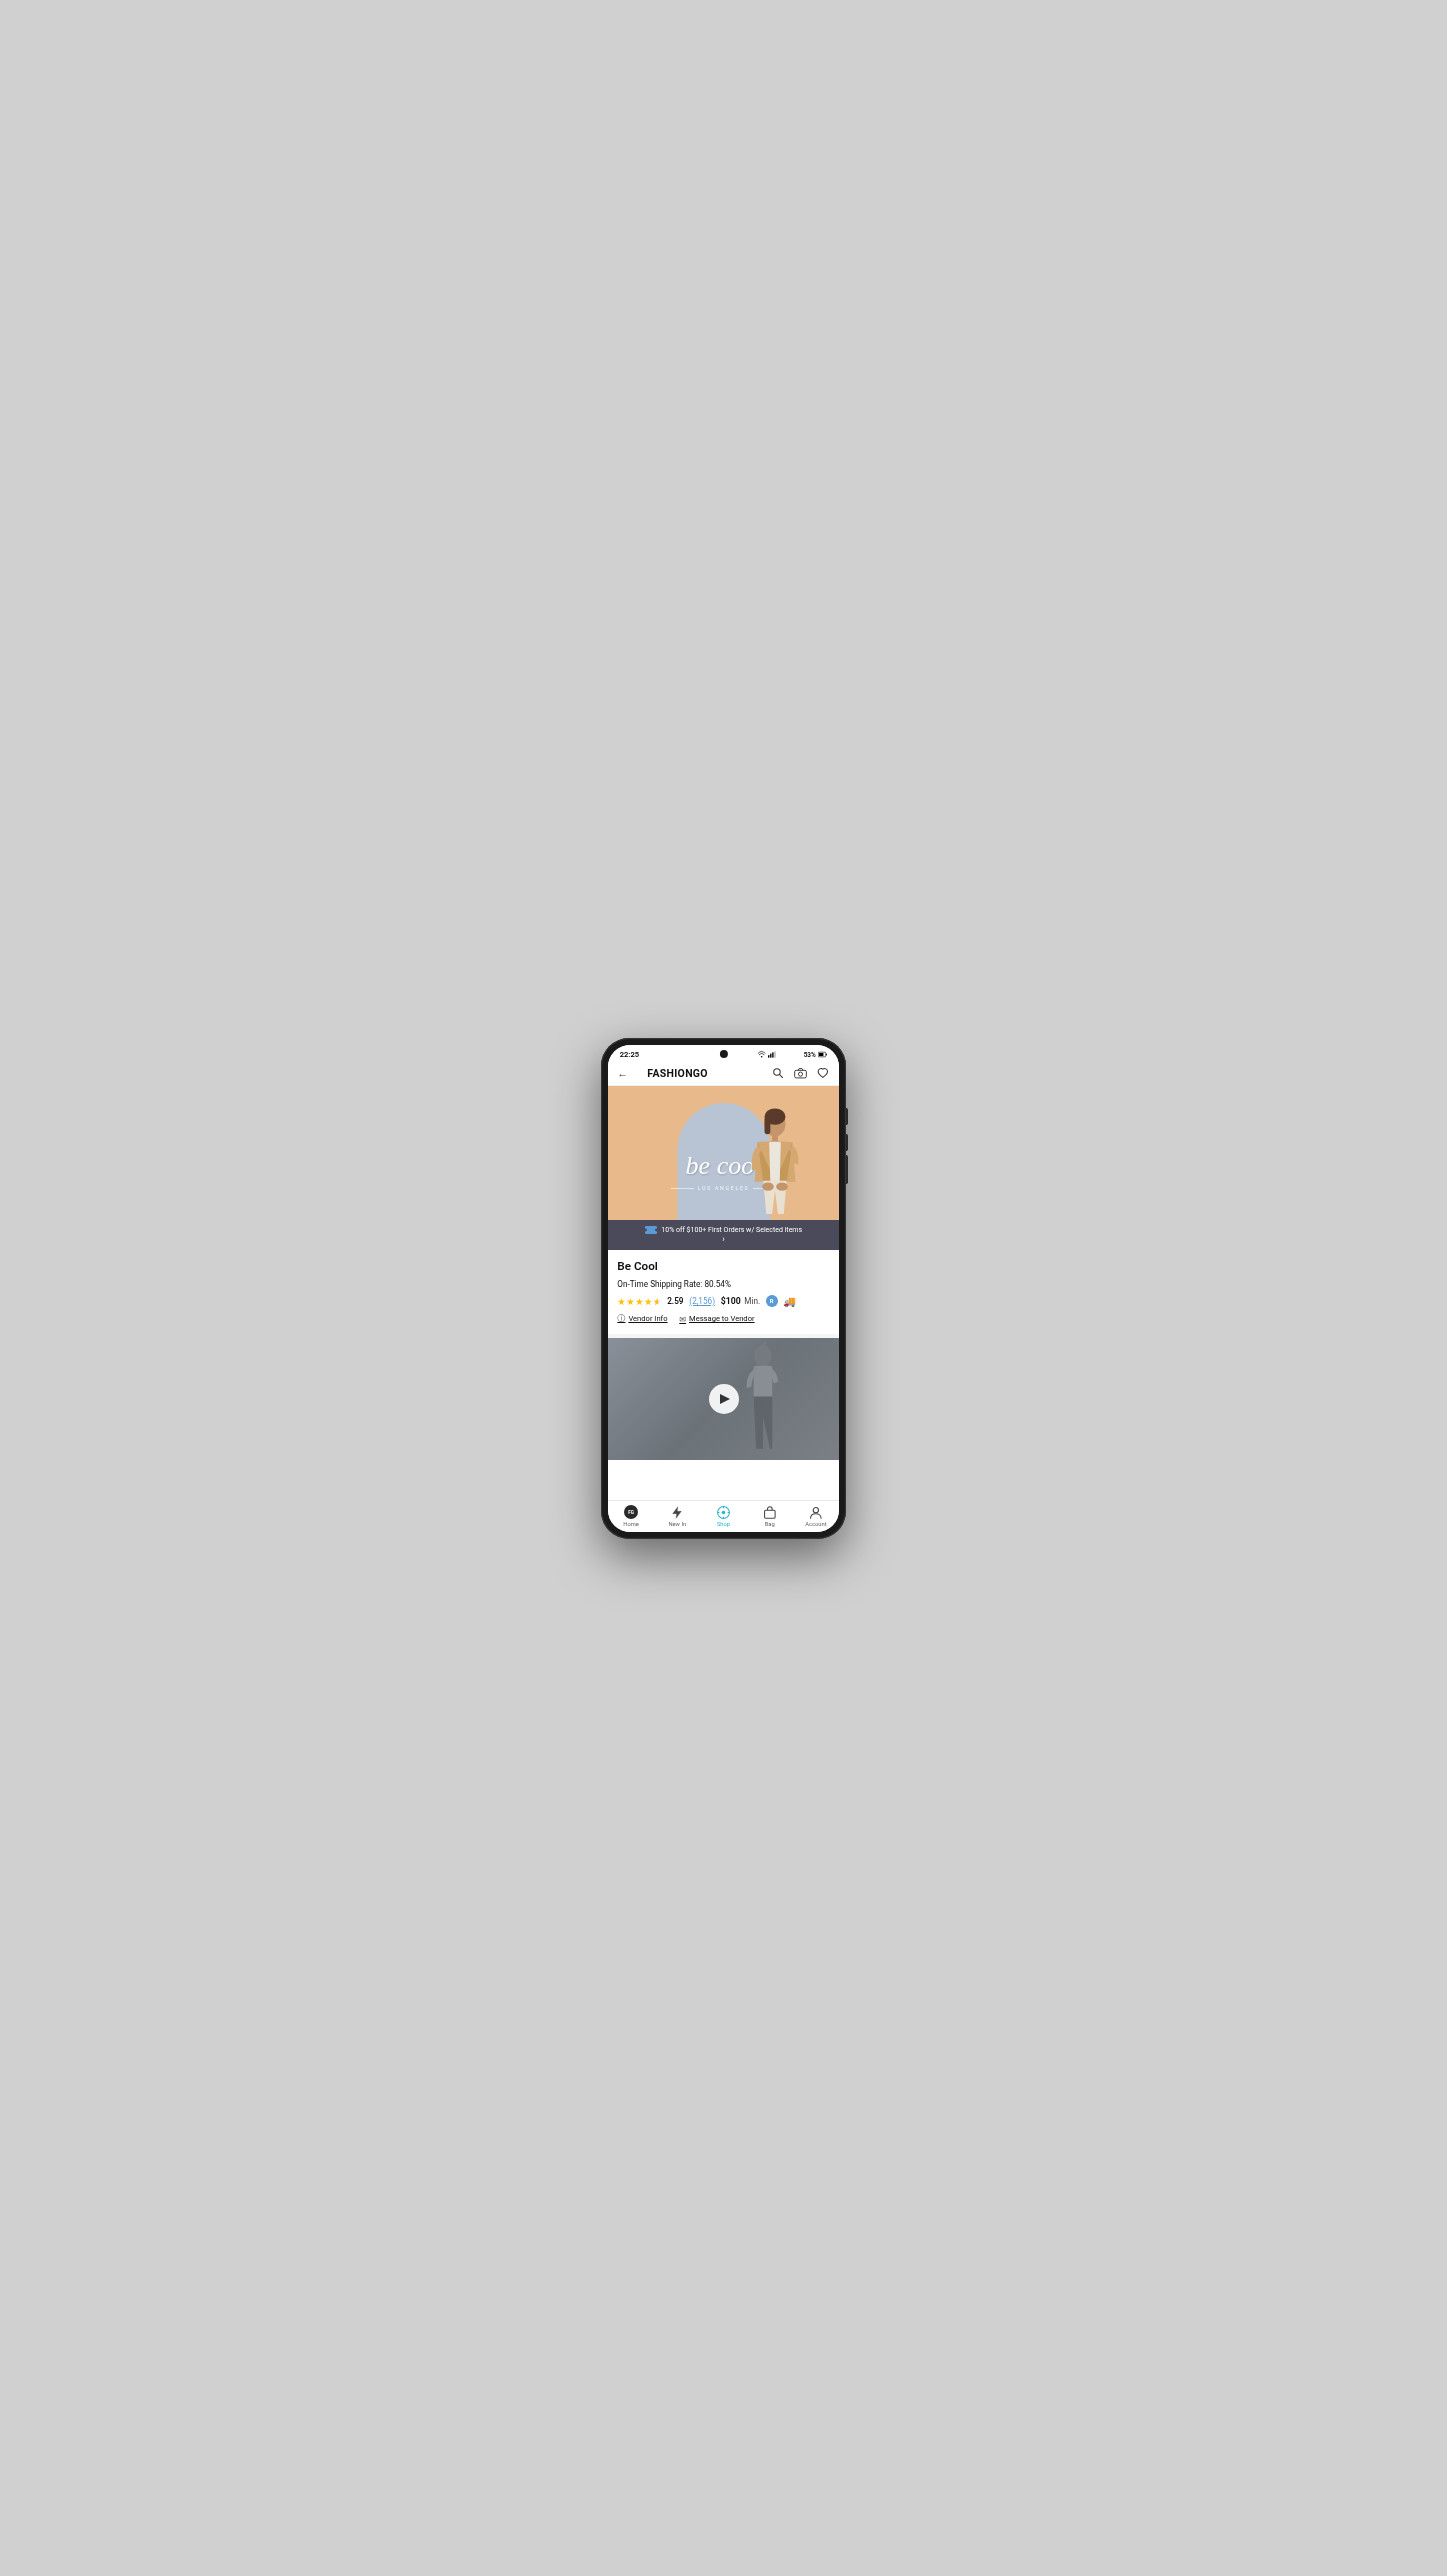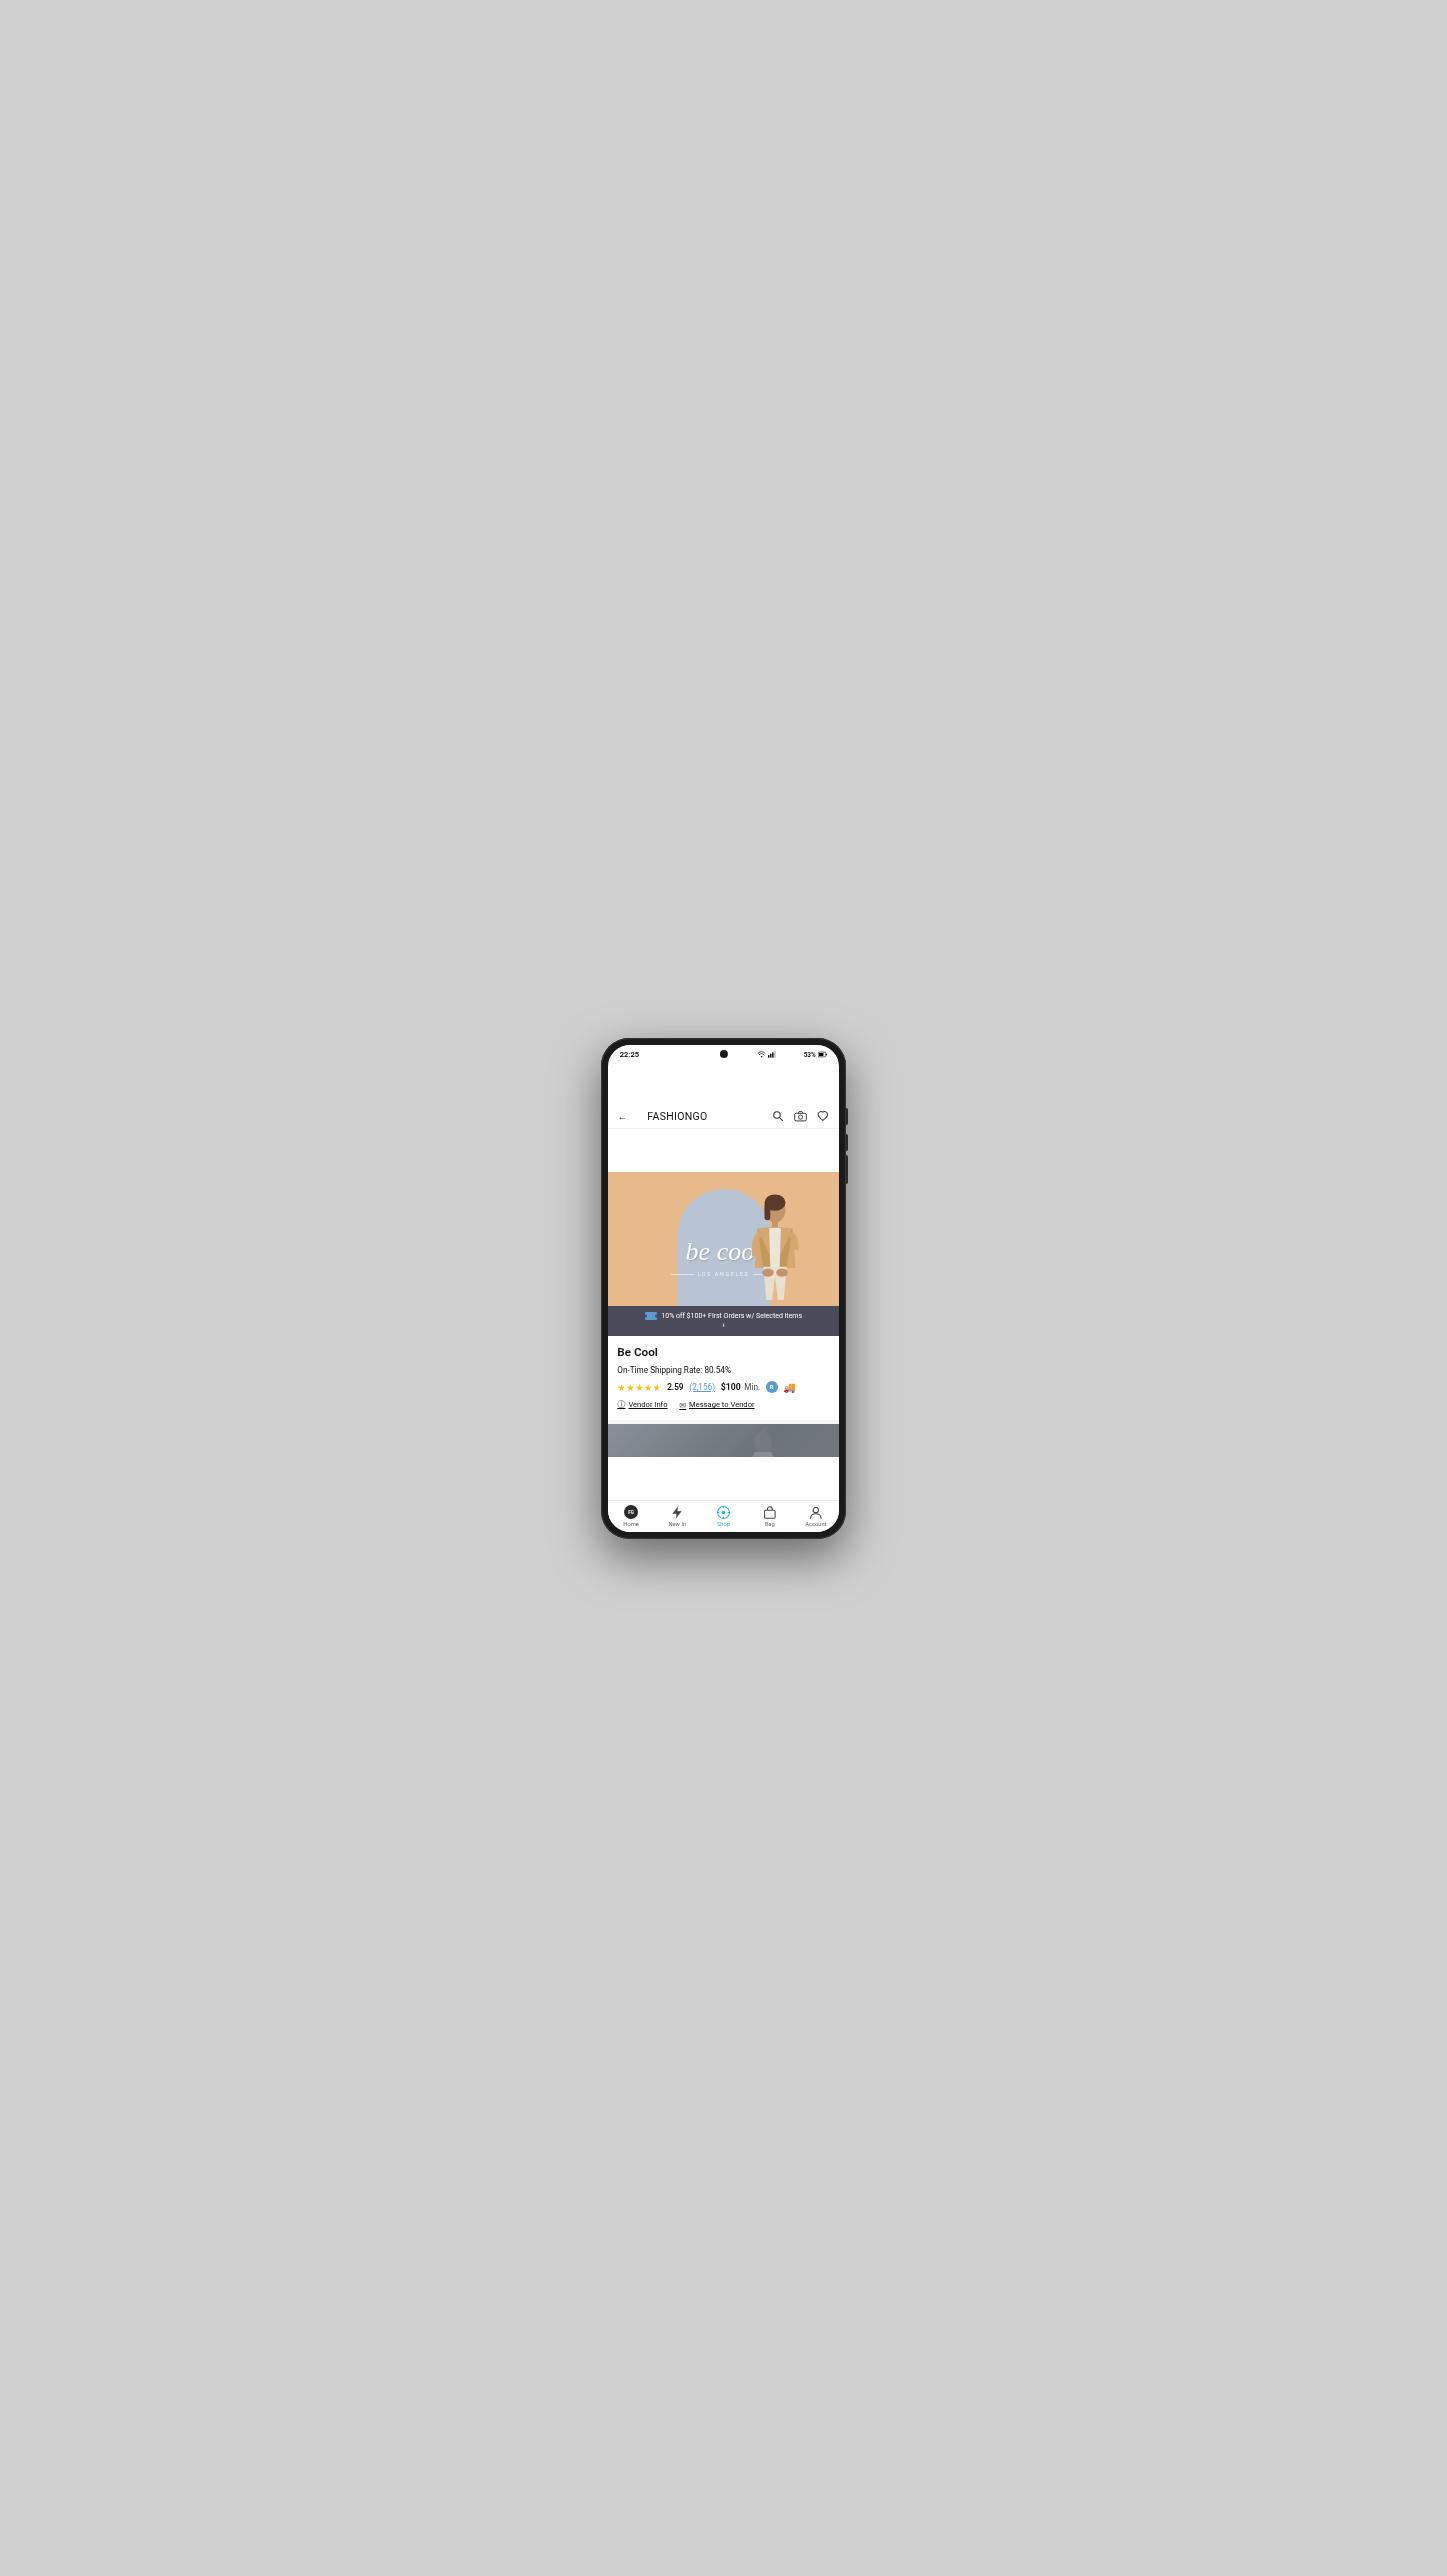--- a/index.html
+++ b/index.html
@@ -26,21 +26,20 @@
 
     .phone-screen {
       width: 100%;
       height: 100%;
       background: #fff;
       border-radius: 22px;
       overflow: hidden;
       display: flex;
       flex-direction: column;
       position: relative;
-      gap: 43px;
     }
 
     .notch-bar {
       background: #fff;
       display: flex;
       align-items: center;
       justify-content: space-between;
       padding: 5.8px 11.7px 2.3px;
       flex-shrink: 0;
       position: relative;
@@ -93,21 +92,21 @@
       gap: 3.5px;
     }
 
     .back-arrow {
       font-size: 10.5px;
       color: #333;
     }
 
     .brand-title {
       font-size: 10.5px;
-      font-weight: 400;
+      font-weight: 700;
       color: #111;
       letter-spacing: 0.3px;
       padding-left: 16px;
     }
 
     .nav-right {
       display: flex;
       align-items: center;
       gap: 8.2px;
     }

